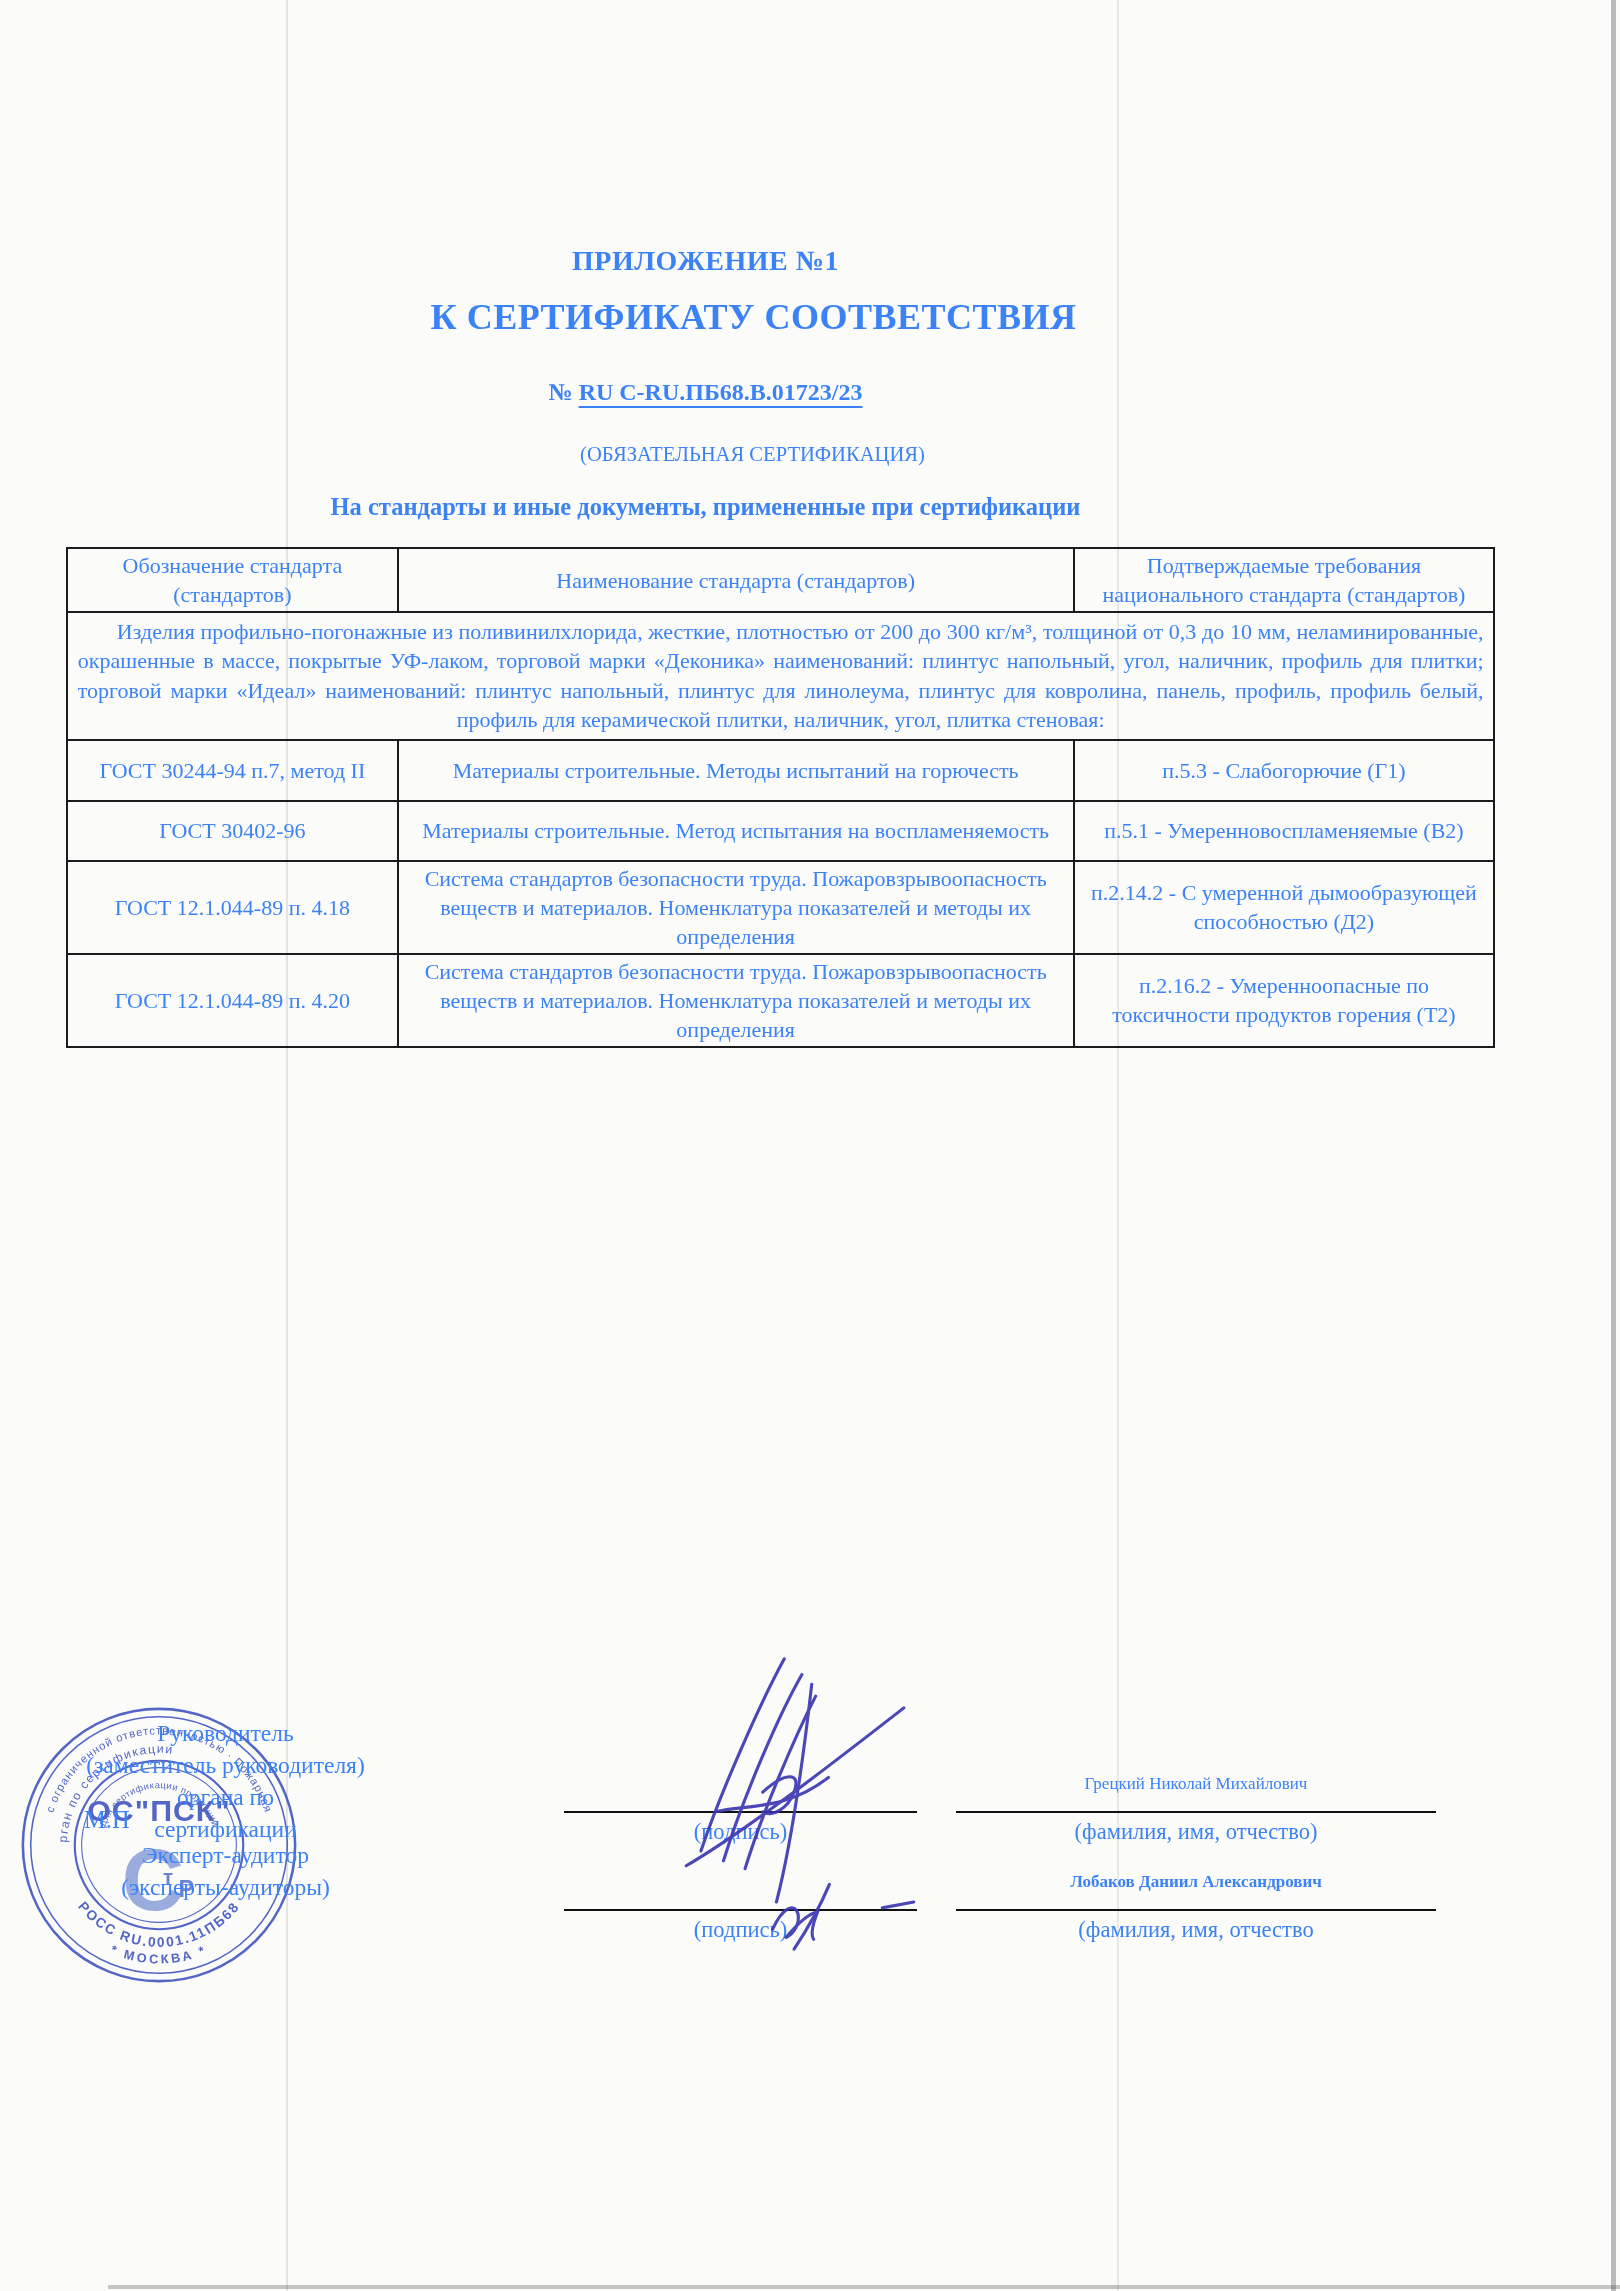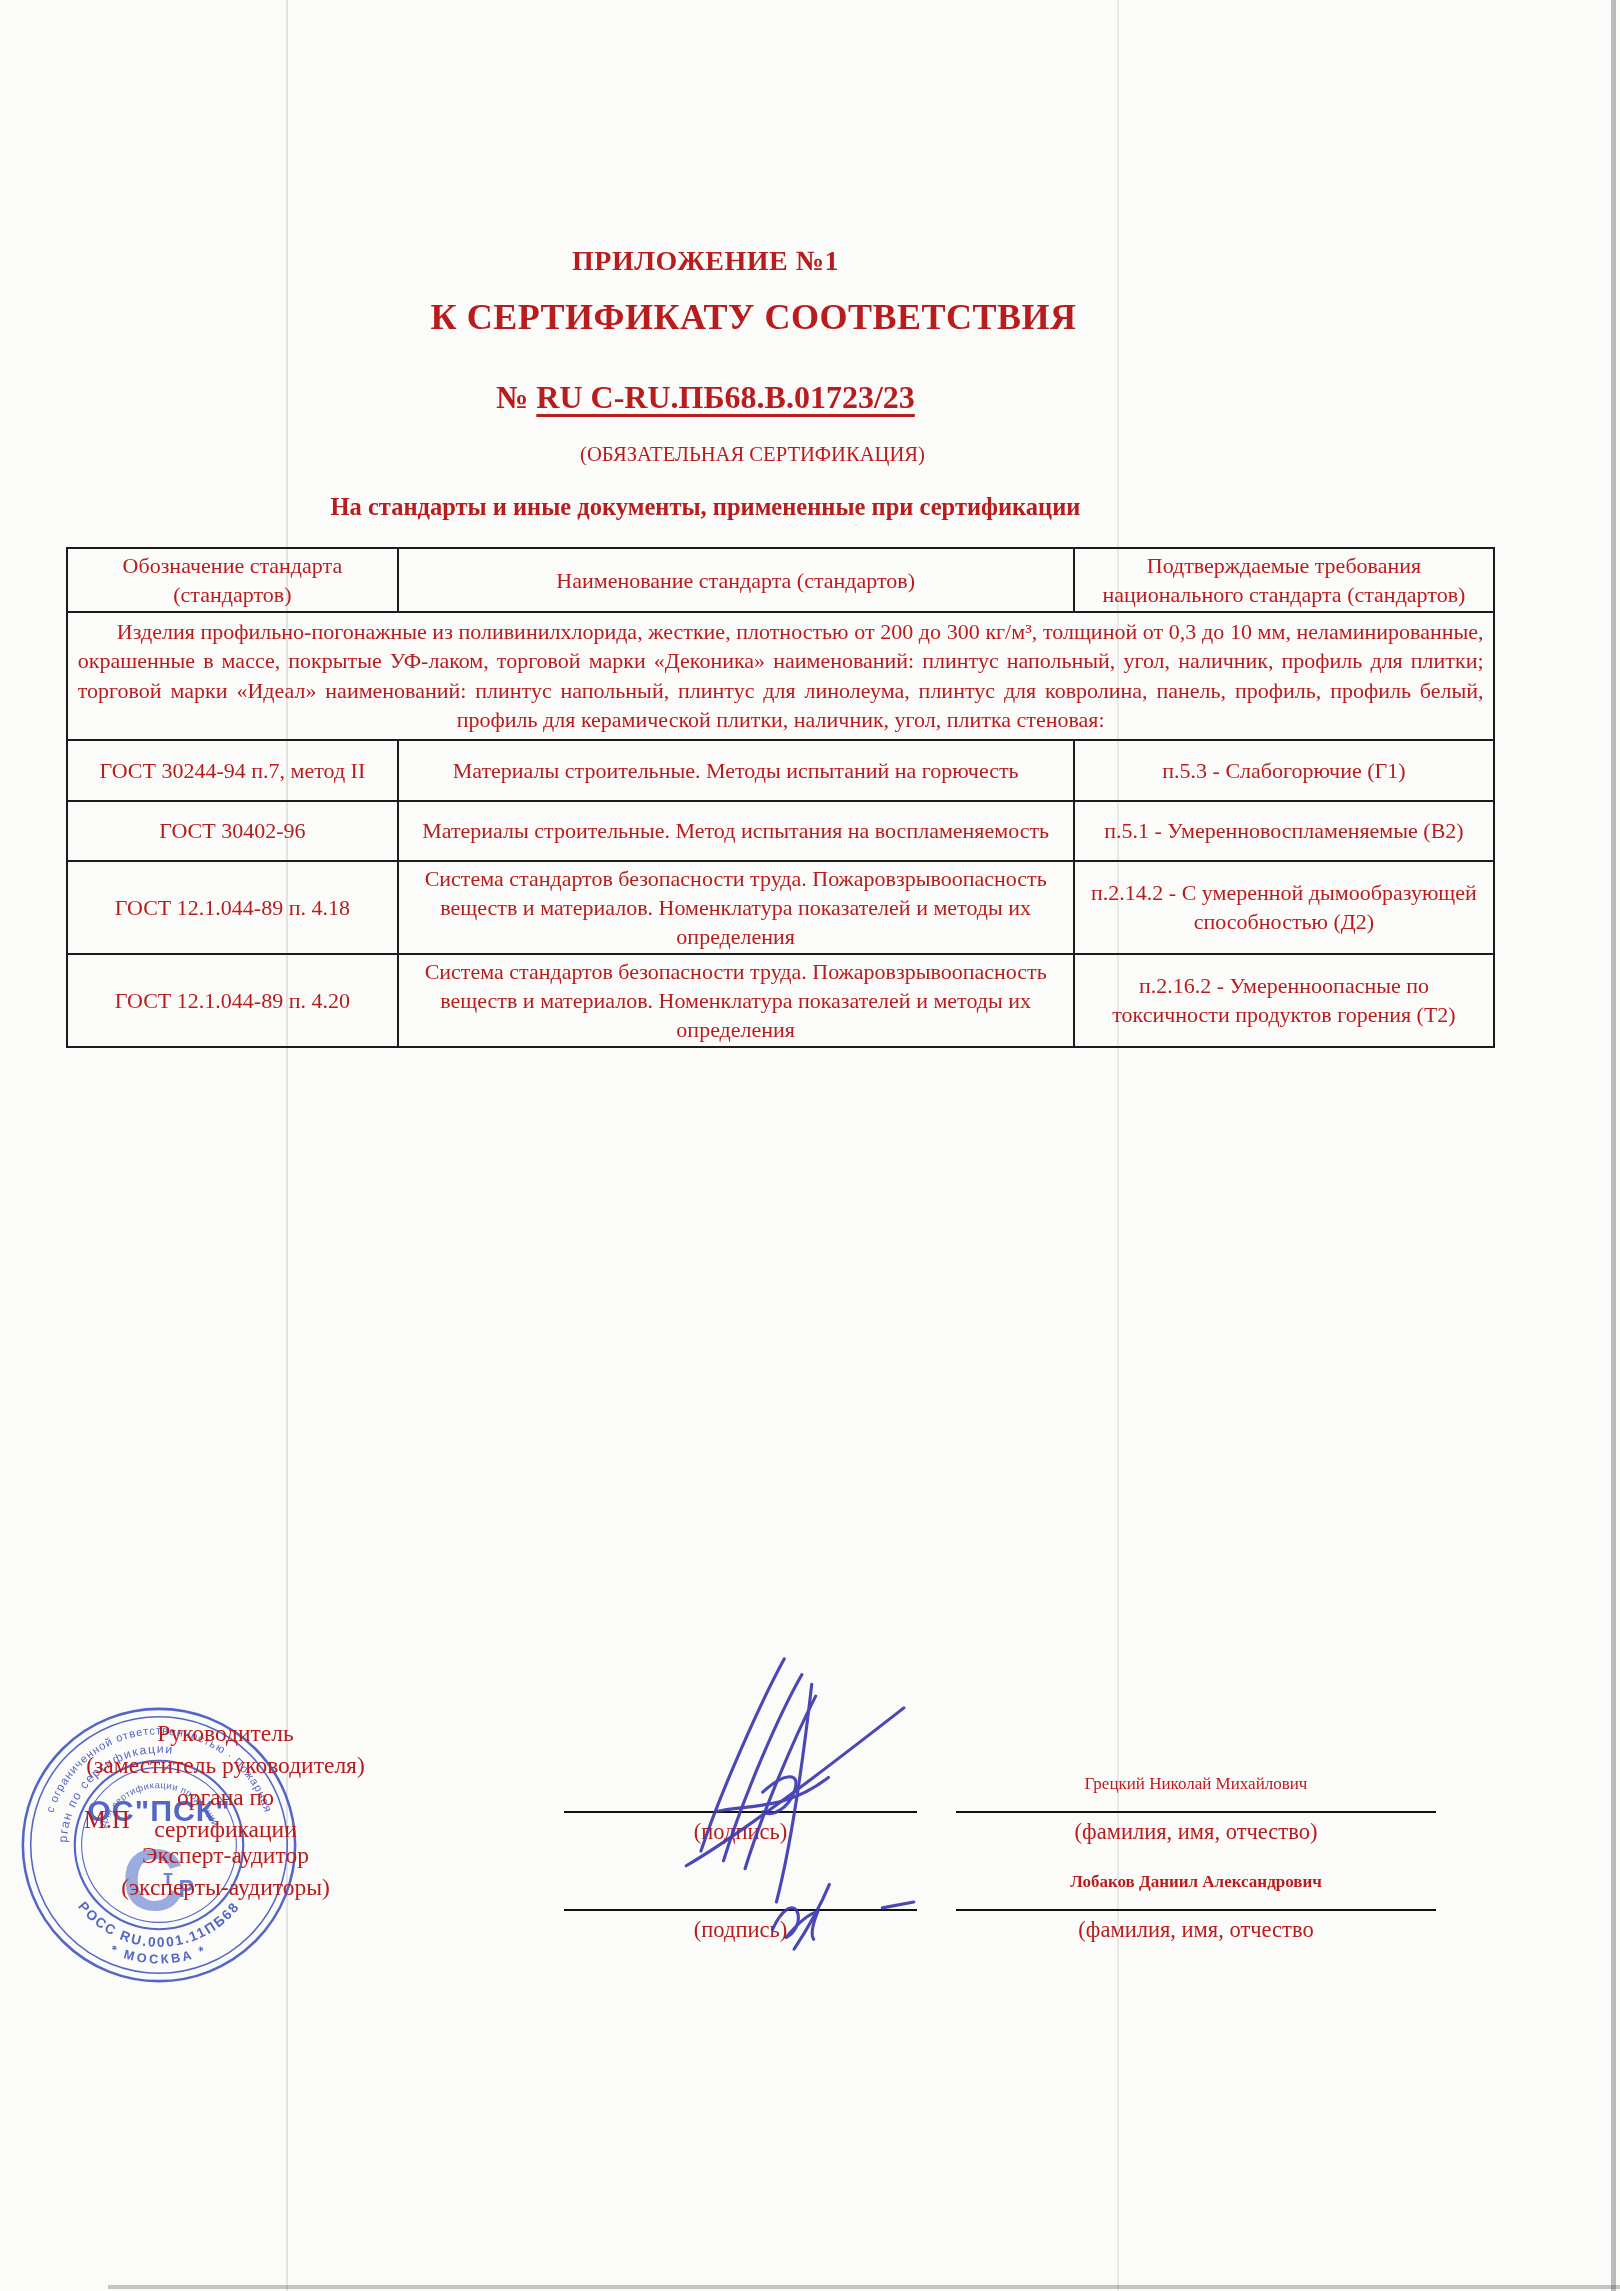--- a/index.html
+++ b/index.html
@@ -3,28 +3,28 @@
 <meta charset="utf-8">
 <style>
   html,body{margin:0;padding:0;background:#e8e8e8;}
   .page{
     position:relative;
     width:1620px;height:2292px;
     margin:0 auto;
     background:#fbfbfa;
     overflow:hidden;
     font-family:"Liberation Serif", serif;
-    color:#b91c1c;
+    color:#3b82f6;
   }
   .abs{position:absolute;}
   
   .doc-head{left:0;top:0;width:1411px;text-align:center;}
   .t-appendix{top:245px;font-size:28px;font-weight:bold;letter-spacing:0.5px;}
   .t-cert{top:296px;font-size:36px;font-weight:bold;letter-spacing:0.5px;padding-left:48px;}
-  .t-number{top:379px;font-size:32px;font-weight:bold;}
+  .t-number{top:379px;font-size:24px;font-weight:bold;}
   .t-number .num{text-decoration:underline;text-underline-offset:5.9px;}
   .t-type{top:443px;font-size:20.6px;margin-left:47px;}
   .t-subtitle{top:493px;font-size:24.5px;font-weight:bold;}
   
   table.std{
     position:absolute;left:66px;top:547px;width:1385px;
     border-collapse:collapse;table-layout:fixed;
     font-size:22px;line-height:1.32;padding-left:10px;
   }
   table.std td{border:2px solid #1c1c1c;padding:2px 5.9px;vertical-align:middle;}

